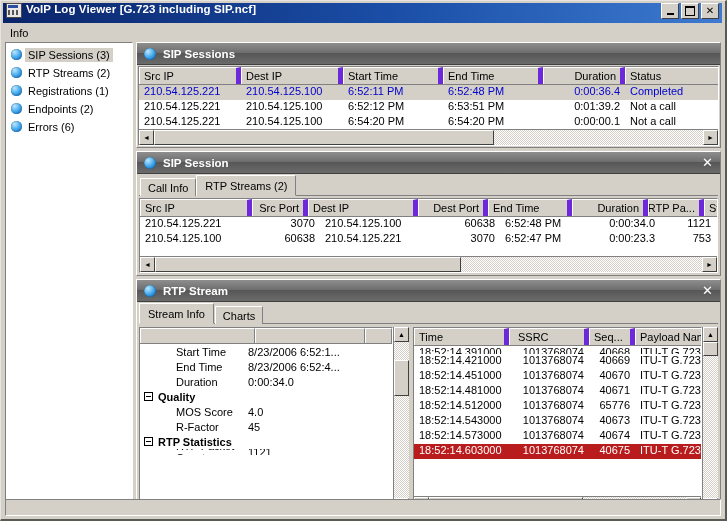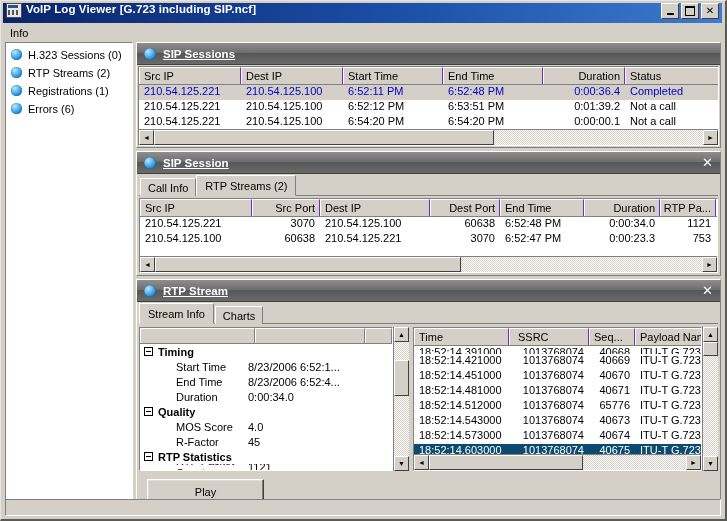--- a/index.html
+++ b/index.html
@@ -90,21 +90,21 @@
     background:#d4d0c8;display:flex;flex-direction:column;min-height:0;
     border-top:1px solid #ffffff;border-left:1px solid #ffffff;
     border-right:1px solid #808080;border-bottom:1px solid #808080;
   }
   .panel-hdr{
     height:21px;flex:none;display:flex;align-items:center;
     background:linear-gradient(180deg,#8e8e8e 0%,#6f6f6f 45%,#575757 50%,#6b6b6b 100%);
     border-bottom:1px solid #404040;
   }
   .panel-hdr .sphere{margin-left:7px;margin-right:7px;width:12px;height:12px;}
-  .panel-title{color:#ffffff;font-weight:bold;font-size:11.5px;flex:1;white-space:nowrap;text-decoration:underline;}
+  .panel-title{color:#ffffff;font-weight:bold;font-size:11.5px;flex:1;white-space:nowrap;}
   .panel-close{
     color:#ffffff;font-weight:bold;font-size:13px;margin-right:7px;
     line-height:1;font-family:"DejaVu Sans",sans-serif;
   }
   .panel-body{flex:1;display:flex;flex-direction:column;min-height:0;padding:2px;box-sizing:border-box;}
   
   .tabstrip{
     height:20px;flex:none;display:flex;align-items:flex-end;
     border-bottom:1px solid #808080;padding-left:1px;
   }
@@ -128,21 +128,21 @@
     overflow:hidden;
   }
   .grid-head{
     display:flex;height:17px;flex:none;background:#d4d0c8;
     border-bottom:1px solid #808080;
   }
   .gh{
     display:flex;align-items:center;font-size:11px;color:#000;
     background:#d4d0c8;box-sizing:border-box;padding:0 4px;
     border-top:1px solid #ffffff;border-left:1px solid #ffffff;
-    border-right:1px solid #6d28d9;
+    border-right:5px solid #6d28d9;
     white-space:nowrap;overflow:hidden;flex:none;
   }
   .gh.r{justify-content:flex-end;}
   .grid-rows{flex:1;overflow:hidden;background:#fff;}
   .grow{display:flex;height:15px;align-items:flex-start;}
   .grow.sel{background:#d4d0c8;color:#0000cc;}
   .gc{
     font-size:11px;box-sizing:border-box;padding:0 5px;white-space:nowrap;
     overflow:hidden;flex:none;
   }
@@ -217,21 +217,21 @@
   .pval{color:#000;white-space:nowrap;overflow:hidden;}
   
   .pkt-wrap{width:305px;flex:none;display:flex;margin-left:4px;min-width:0;}
   .pkt{
     flex:1;display:flex;flex-direction:column;background:#fff;min-width:0;
     border-top:1px solid #808080;border-left:1px solid #808080;
     border-right:1px solid #ffffff;border-bottom:1px solid #ffffff;
     overflow:hidden;
   }
   .pkt-rows{flex:1;overflow:hidden;position:relative;}
-  .pkt-rows .grow.selblue{background:#0c4a6e;color:#ffffff;}
+  .pkt-rows .grow.selblue{background:#b91c1c;color:#ffffff;}
   
   .playbar{height:42px;flex:none;display:flex;align-items:center;padding-left:8px;}
   .btn{
     width:115px;height:25px;background:#d4d0c8;
     border-top:1px solid #ffffff;border-left:1px solid #ffffff;
     border-right:1px solid #404040;border-bottom:1px solid #404040;
     box-shadow:inset -1px -1px 0 #808080, inset 1px 1px 0 #dfdcd6;
     font-size:11px;color:#000;display:flex;align-items:center;justify-content:center;
     font-family:"Liberation Sans",sans-serif;
   }
@@ -265,31 +265,35 @@
     </div>
   </div>
 
   <div class="menubar">
     <div class="menu-item">Info</div>
   </div>
 
   <div class="client">
 
     <div class="sidebar">
-      <div class="side-item">
+      <div class="side-item selected">
         <span class="sphere"></span>
-        <span class="side-label">H.323 Sessions (0)</span>
+        <span class="side-label">SIP Sessions (3)</span>
       </div>
       <div class="side-item">
         <span class="sphere"></span>
         <span class="side-label">RTP Streams (2)</span>
       </div>
       <div class="side-item">
         <span class="sphere"></span>
         <span class="side-label">Registrations (1)</span>
+      </div>
+      <div class="side-item">
+        <span class="sphere"></span>
+        <span class="side-label">Endpoints (2)</span>
       </div>
       <div class="side-item">
         <span class="sphere"></span>
         <span class="side-label">Errors (6)</span>
       </div>
     </div>
 
     <div class="rightstack">
 
       <div class="panel" style="height:104px;flex:none;">
@@ -352,21 +356,21 @@
           <span class="panel-close">✕</span>
         </div>
         <div class="panel-body" style="padding:1px 2px 2px 2px;">
           <div class="tabstrip">
             <div class="tab">Call Info</div>
             <div class="tab active">RTP Streams (2)</div>
           </div>
           <div class="grid" style="margin-top:2px;">
             <div class="grid-head">
               <div class="gh" style="width:112px">Src IP</div>
-              <div class="gh r" style="width:68px">Src Port</div>
+              <div class="gh r" style="width:56px">Src Port</div>
               <div class="gh" style="width:110px">Dest IP</div>
               <div class="gh r" style="width:70px">Dest Port</div>
               <div class="gh" style="width:84px">End Time</div>
               <div class="gh r" style="width:76px">Duration</div>
               <div class="gh r" style="width:56px">RTP Pa...</div>
               <div class="gh" style="width:64px">Start Time</div>
             </div>
             <div class="grid-rows">
               <div class="grow">
                 <div class="gc" style="width:112px">210.54.125.221</div>
@@ -415,24 +419,20 @@
           <div class="prop-wrap" style="margin-top:3px;">
 
             <div class="prop">
               <div class="prop-head">
                 <div class="ph" style="width:115px"></div>
                 <div class="ph" style="width:110px"></div>
                 <div class="ph" style="flex:1"></div>
               </div>
               <div class="prop-rows">
                 <div class="prow">
-                  <span class="ptog"></span>
-                  <span class="pname">Timing</span>
-                </div>
-                <div class="prow">
                   <span class="psub">Start Time</span>
                   <span class="pval">8/23/2006 6:52:1...</span>
                 </div>
                 <div class="prow">
                   <span class="psub">End Time</span>
                   <span class="pval">8/23/2006 6:52:4...</span>
                 </div>
                 <div class="prow">
                   <span class="psub">Duration</span>
                   <span class="pval">0:00:34.0</span>
@@ -537,23 +537,20 @@
               <div class="vscroll">
                 <div class="sb-arrow" style="height:15px;width:auto;">▲</div>
                 <div class="vs-track">
                   <div class="vs-thumb" style="height:14px;"></div>
                 </div>
                 <div class="sb-arrow" style="height:15px;width:auto;">▼</div>
               </div>
             </div>
           </div>
 
-          <div class="playbar">
-            <div class="btn">Play</div>
-          </div>
         </div>
       </div>
 
     </div>
   </div>
 
   <div class="statusbar"></div>
 </div>
 
 </body></html>

